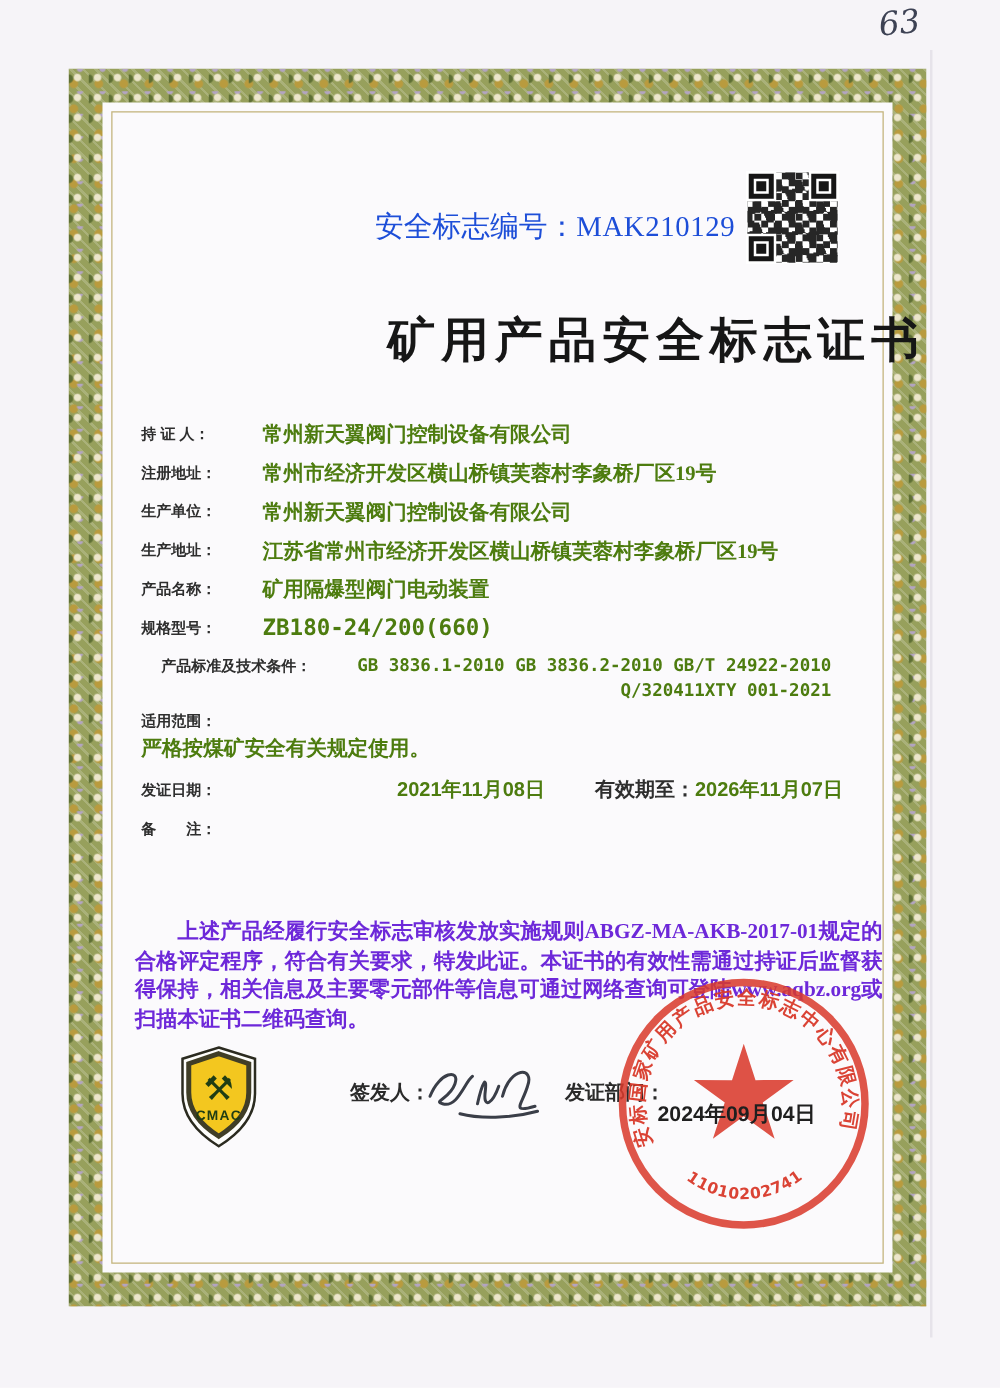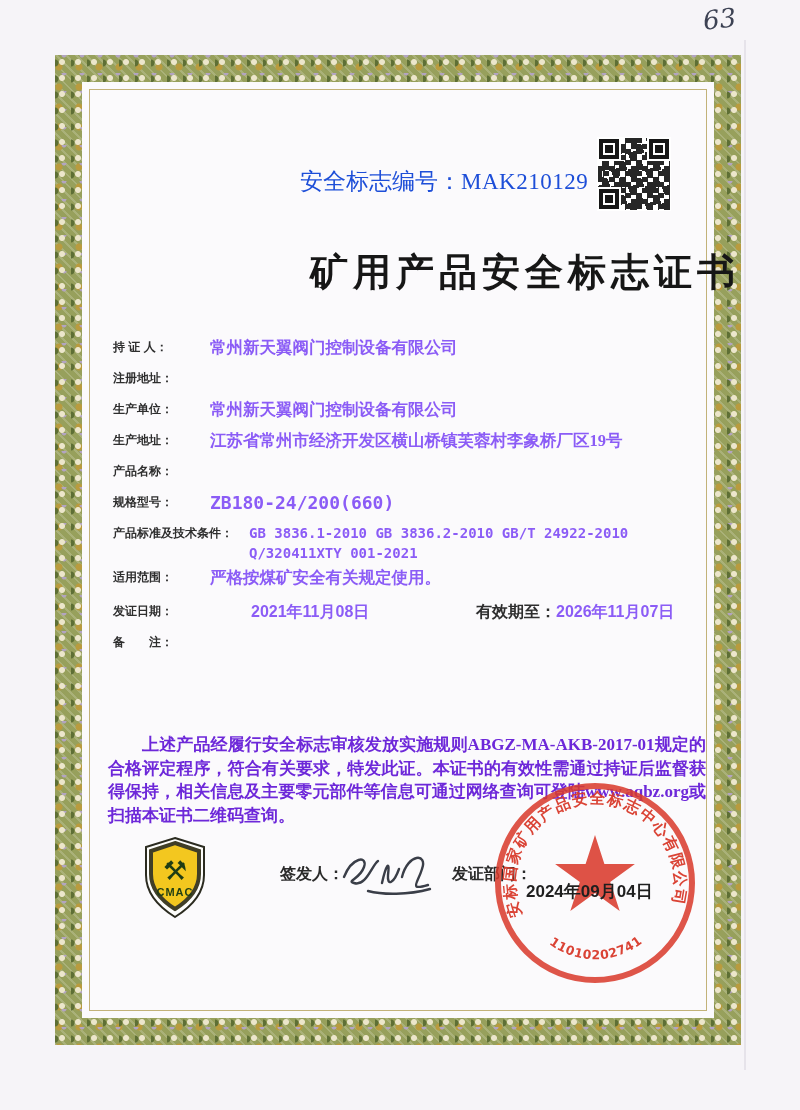--- a/index.html
+++ b/index.html
@@ -66,29 +66,29 @@
   
   .rows{position:absolute;left:113px;top:337px;width:590px;}
   .row{display:flex;align-items:flex-start;margin-bottom:10px;}
   .row .lbl{
     width:97px;flex:0 0 auto;font-size:12px;font-weight:700;color:#2e2e2e;
     line-height:21px;white-space:nowrap;
   }
   .row .lbl.wide{width:auto;padding-right:16px;}
   .row .val{
     font-family:"Liberation Serif",serif;font-weight:700;font-size:16.5px;
-    color:#8b5cf6;line-height:21px;
+    color:#4d7c0f;line-height:21px;text-align:right;
   }
   .row .val.mono{font-family:"DejaVu Sans Mono",monospace;font-size:18px;letter-spacing:0;}
-  .row.standards{margin-bottom:4px;}
+  .row.standards{margin-bottom:4px;margin-left:16px;}
   .row.standards .val{
     font-family:"DejaVu Sans Mono",monospace;font-weight:700;font-size:14px;
     line-height:20px;width:400px;word-break:break-all;
   }
-  .row.usage{margin-bottom:13px;}
+  .row.usage{margin-bottom:13px;flex-direction:column;}
   .row.dates .val{font-family:"Liberation Sans",sans-serif;font-weight:700;font-size:16px;}
   .row.dates .issue-val{width:185px;margin-left:41px;}
   .row.dates .valid-lbl{width:120px;flex:0 0 auto;font-size:16px;font-weight:700;color:#2e2e2e;line-height:21px;text-align:right;}
 
   
   .statement{
     position:absolute;left:108px;top:733px;width:598px;
     font-family:"Liberation Serif",serif;font-weight:700;font-size:17px;
     line-height:23.5px;color:#6d28d9;text-align:justify;text-indent:2em;
   }
@@ -129,31 +129,33 @@
 
   <div class="title">矿用产品安全标志证书</div>
 
   <div class="rows">
     <div class="row">
       <span class="lbl">持 证 人：</span>
       <span class="val">常州新天翼阀门控制设备有限公司</span>
     </div>
     <div class="row">
       <span class="lbl">注册地址：</span>
+      <span class="val">常州市经济开发区横山桥镇芙蓉村李象桥厂区19号</span>
     </div>
     <div class="row">
       <span class="lbl">生产单位：</span>
       <span class="val">常州新天翼阀门控制设备有限公司</span>
     </div>
     <div class="row">
       <span class="lbl">生产地址：</span>
       <span class="val">江苏省常州市经济开发区横山桥镇芙蓉村李象桥厂区19号</span>
     </div>
     <div class="row">
       <span class="lbl">产品名称：</span>
+      <span class="val">矿用隔爆型阀门电动装置</span>
     </div>
     <div class="row">
       <span class="lbl">规格型号：</span>
       <span class="val mono">ZB180-24/200(660)</span>
     </div>
     <div class="row standards">
       <span class="lbl wide">产品标准及技术条件：</span>
       <span class="val">GB 3836.1-2010 GB 3836.2-2010 GB/T 24922-2010 Q/320411XTY 001-2021</span>
     </div>
     <div class="row usage">

